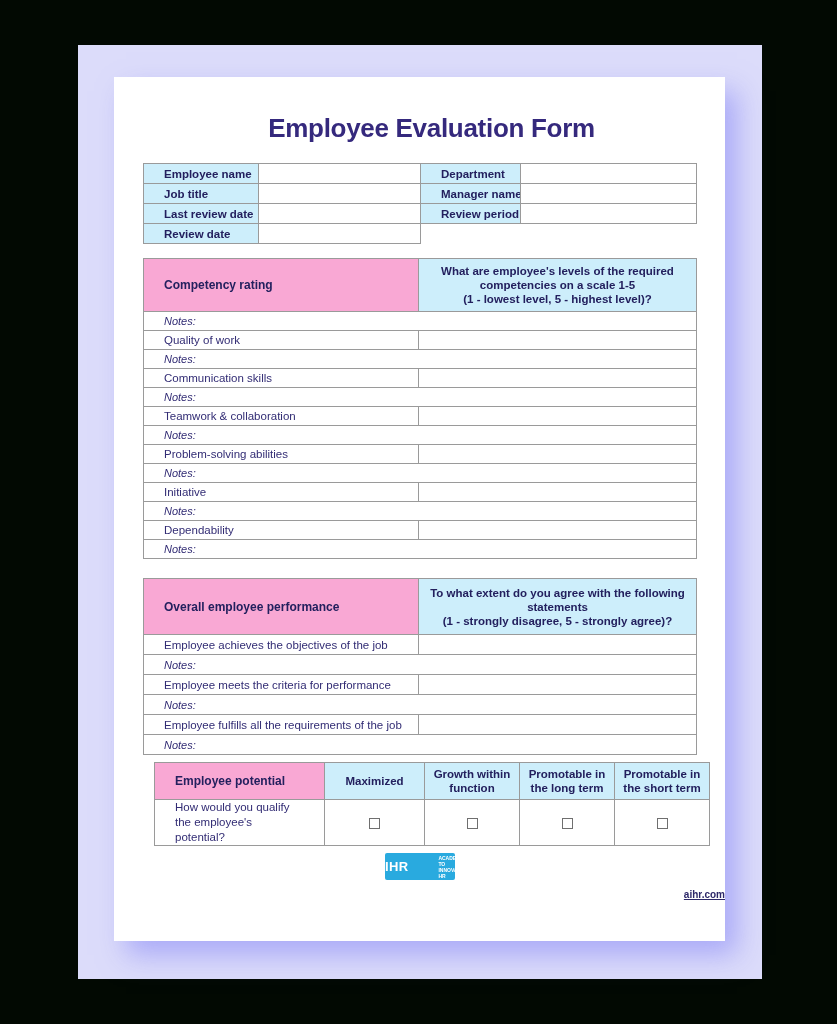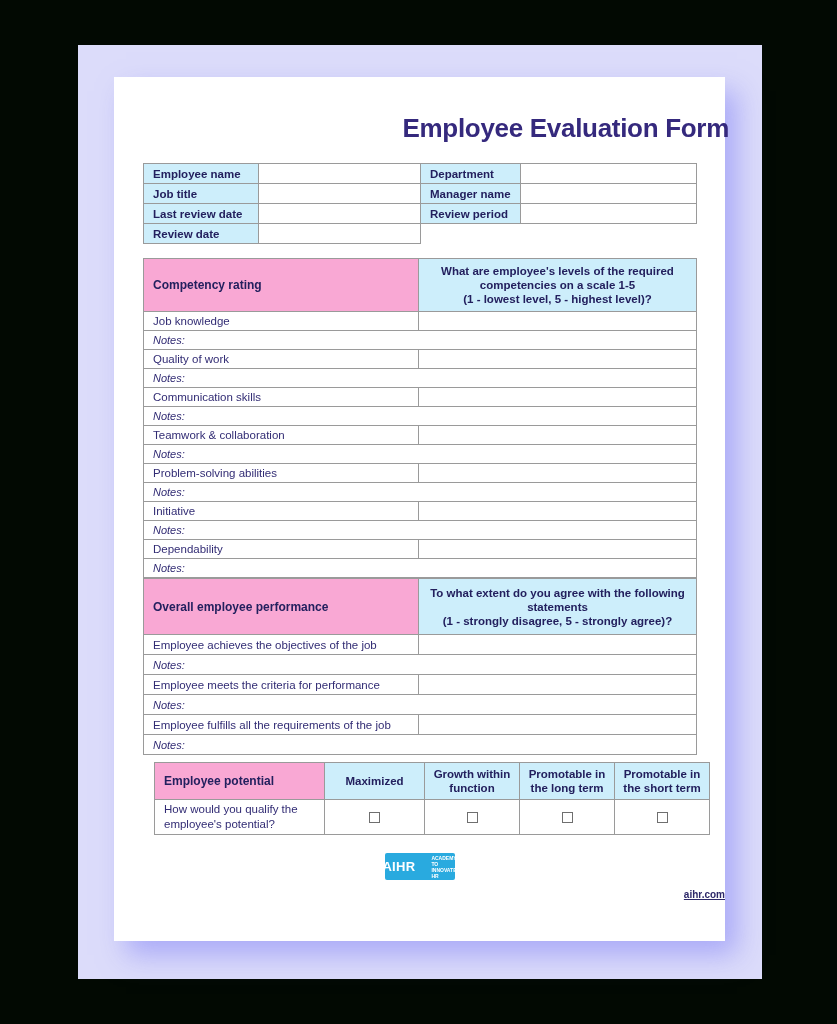--- a/index.html
+++ b/index.html
@@ -11,27 +11,27 @@
   .frame{
     position:absolute;left:78px;top:45px;width:684px;height:934px;
     background:#dcdcfa;
   }
   .page{
     position:absolute;left:36px;top:32px;width:611px;height:864px;
     background:#ffffff;
     box-shadow:12px 14px 26px rgba(130,130,245,0.55);
   }
   .title{
-    position:absolute;top:36px;left:4px;width:100%;margin:0;
-    text-align:right;font-size:26px;font-weight:bold;color:#35297d;
+    position:absolute;top:36px;left:12px;width:100%;margin:0;
+    text-align:center;font-size:26px;font-weight:bold;color:#35297d;
     letter-spacing:-0.3px;
   }
   table{border-collapse:collapse;table-layout:fixed;position:absolute;}
   td{
-    padding:0 9px;font-size:11.5px;color:#322c74;overflow:hidden;
+    padding:0 20px;font-size:11.5px;color:#322c74;overflow:hidden;
     white-space:nowrap;vertical-align:middle;
   }
   .bordered td{border:1px solid #9a9a9a;}
   .heavy{border:1.5px solid #7a7a7a;}
   .lbl{background:#cdeefb;font-weight:bold;color:#23205e;}
   .ghost{border:none !important;background:transparent;}
   
   .info-table{left:29px;top:86px;width:553px;}
   .info-table td{height:19px;}
   
@@ -62,21 +62,21 @@
   .question{white-space:normal;line-height:15px;}
   .cbx-cell{text-align:center;}
   .checkbox{
     display:inline-block;width:9px;height:9px;background:#ffffff;
     border:1.2px solid #6f6f6f;vertical-align:middle;
   }
   
   .logo{
     position:absolute;top:776px;left:50%;transform:translateX(-50%);
     width:70px;height:27px;background:#29aadf;border-radius:2px;
-    display:flex;align-items:center;justify-content:center;gap:8px;
+    display:flex;align-items:center;justify-content:center;gap:15px;
   }
   .logo-name{color:#fff;font-weight:bold;font-size:13px;letter-spacing:0.3px;}
   .logo-divider{width:1px;height:14px;background:#ffffff;opacity:0.9;}
   .logo-tag{color:#fff;font-size:5px;font-weight:bold;line-height:6px;text-align:left;}
   .site-link-wrap{position:absolute;top:807px;left:0;width:100%;text-align:right;}
   .site-link{
     font-size:10px;font-weight:bold;color:#2c2768;text-decoration:underline;
     cursor:pointer;
   }
 </style>
@@ -127,24 +127,20 @@
           <col style="width:275px">
           <col style="width:278px">
         </colgroup>
       <tbody>
           <tr class="hdr">
         <td class="sec-hdr-left">Competency rating</td>
         <td class="sec-hdr-right">
           <div>What are employee's levels of the required competencies on a scale 1-5</div>
           <div>(1 - lowest level, 5 - highest level)?</div>
         </td>
-      </tr>
-      <tr class="item-row">
-        <td>Job knowledge</td>
-        <td></td>
       </tr>
       <tr class="notes-row">
         <td class="notes" colspan="2">Notes:</td>
       </tr>
       <tr class="item-row">
         <td>Quality of work</td>
         <td></td>
       </tr>
       <tr class="notes-row">
         <td class="notes" colspan="2">Notes:</td>

